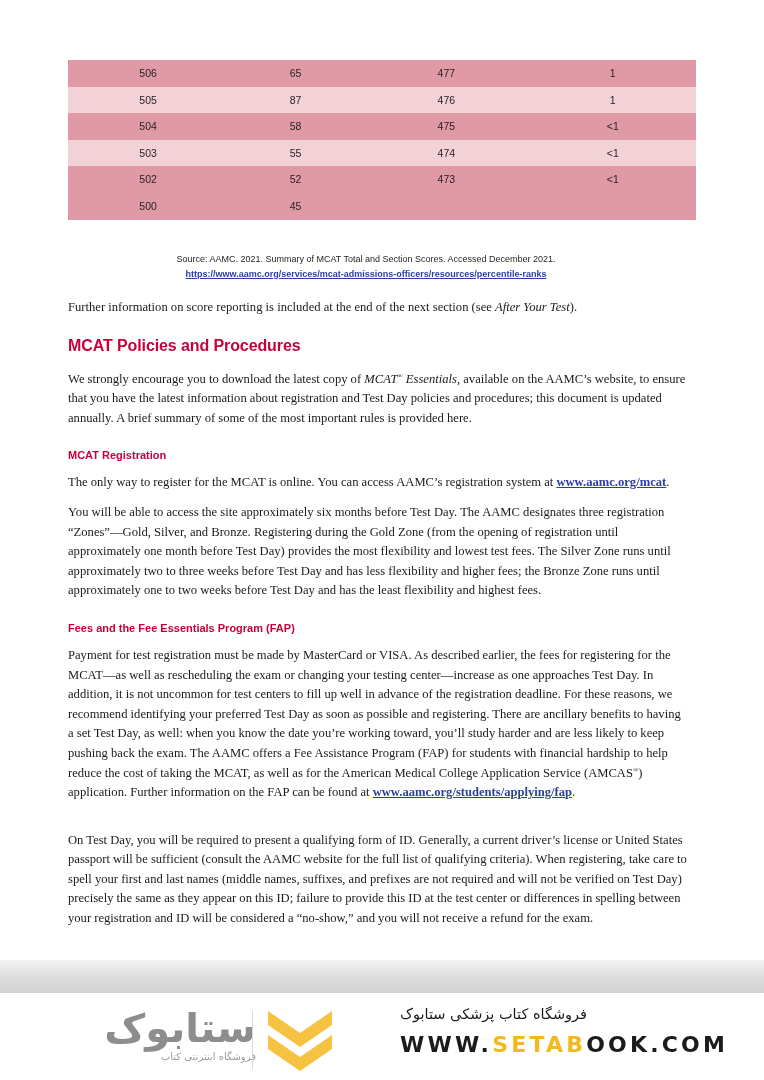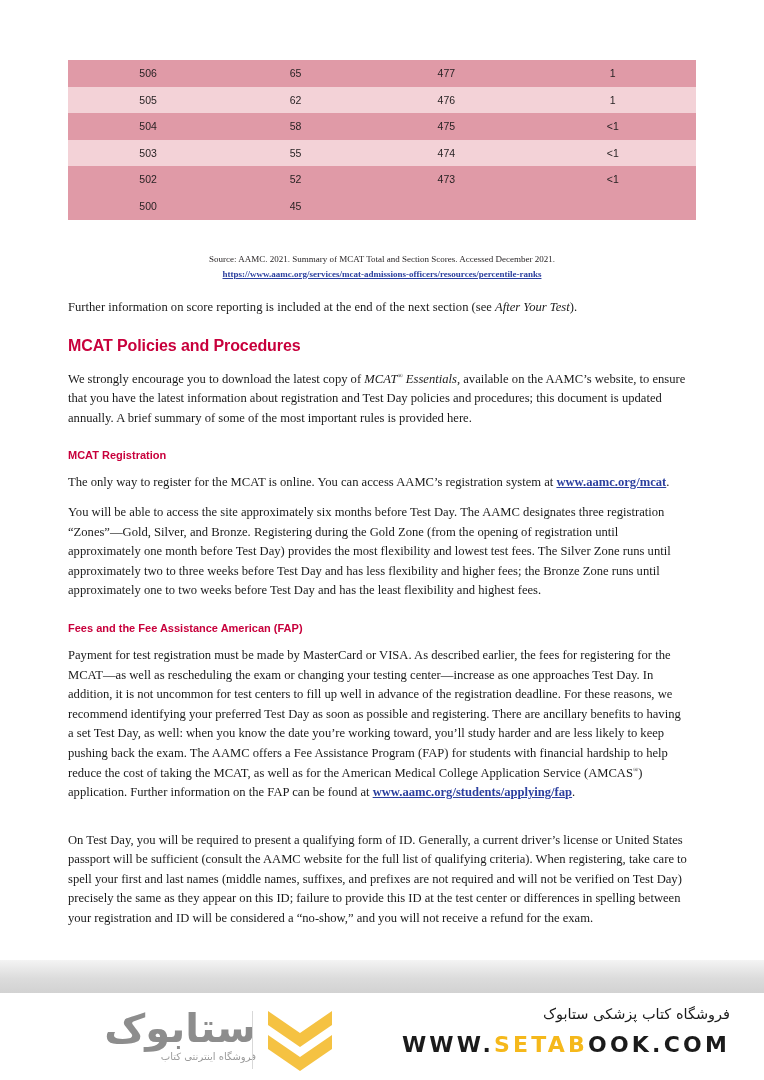--- a/index.html
+++ b/index.html
@@ -44,25 +44,25 @@
   .score-table td.c1 { width: 25.5%; }
   .score-table td.c2 { width: 21.5%; }
   .score-table td.c3 { width: 26.5%; }
   .score-table td.c4 { width: 26.5%; }
   .row-dark  { background: #e09aa7; }
   .row-light { background: #f3d2d7; }
 
   
   .source-note {
     position: absolute;
-    left: 68px;
+    left: 52px;
     top: 253px;
     width: 628px;
     text-align: center;
-    font-family: Liberation Serif, serif;
+    font-family: Liberation Sans, sans-serif;
     font-size: 9px;
     line-height: 13.5px;
     color: #231f20;
   }
   .source-note .srclink {
     color: #2b3f9e;
     text-decoration: underline;
     font-weight: bold;
     display: block;
     margin-top: 1px;
@@ -176,21 +176,21 @@
     top: 6px;
     width: 72px;
     height: 64px;
   }
 
   .footer-right {
     position: absolute;
     left: 400px;
     top: 8px;
     width: 330px;
-    text-align: right;
+    text-align: left;
   }
   .fa-tag {
     font-family: "DejaVu Sans", sans-serif;
     font-size: 14.5px;
     color: #1b1b1b;
     direction: rtl;
     line-height: 26px;
     white-space: nowrap;
   }
   .site-url {
@@ -213,21 +213,21 @@
   <table class="score-table">
     <tbody>
       <tr class="row-dark">
         <td class="c1">506</td>
         <td class="c2">65</td>
         <td class="c3">477</td>
         <td class="c4">1</td>
       </tr>
       <tr class="row-light">
         <td class="c1">505</td>
-        <td class="c2">62</td>
+        <td class="c2">87</td>
         <td class="c3">476</td>
         <td class="c4">1</td>
       </tr>
       <tr class="row-dark">
         <td class="c1">504</td>
         <td class="c2">58</td>
         <td class="c3">475</td>
         <td class="c4">&lt;1</td>
       </tr>
       <tr class="row-light">
@@ -267,21 +267,21 @@
     <p class="body"><span>We strongly encourage you to download the latest copy of </span><span class="ital">MCAT</span><sup class="reg">®</sup><span class="ital"> Essentials</span><span>, available on the AAMC’s website, to ensure that you have the latest information about registration and Test Day policies and procedures; this document is updated annually. A brief summary of some of the most important rules is provided here.</span></p>
 
     <div class="sp-h2-top"></div>
     <h2 class="h2-sub">MCAT Registration</h2>
     <div class="sp-h2-bot"></div>
     <p class="body"><span>The only way to register for the MCAT is online. You can access AAMC’s registration system at </span><span class="inline-link">www.aamc.org/mcat</span><span>.</span></p>
     <div class="sp-para"></div>
     <p class="body">You will be able to access the site approximately six months before Test Day. The AAMC designates three registration “Zones”—Gold, Silver, and Bronze. Registering during the Gold Zone (from the opening of registration until approximately one month before Test Day) provides the most flexibility and lowest test fees. The Silver Zone runs until approximately two to three weeks before Test Day and has less flexibility and higher fees; the Bronze Zone runs until approximately one to two weeks before Test Day and has the least flexibility and highest fees.</p>
 
     <div class="sp-h2-top"></div>
-    <h2 class="h2-sub">Fees and the Fee Assistance American (FAP)</h2>
+    <h2 class="h2-sub">Fees and the Fee Essentials Program (FAP)</h2>
     <div class="sp-h2-bot"></div>
     <p class="body"><span>Payment for test registration must be made by MasterCard or VISA. As described earlier, the fees for registering for the MCAT—as well as rescheduling the exam or changing your testing center—increase as one approaches Test Day. In addition, it is not uncommon for test centers to fill up well in advance of the registration deadline. For these reasons, we recommend identifying your preferred Test Day as soon as possible and registering. There are ancillary benefits to having a set Test Day, as well: when you know the date you’re working toward, you’ll study harder and are less likely to keep pushing back the exam. The AAMC offers a Fee Assistance Program (FAP) for students with financial hardship to help reduce the cost of taking the MCAT, as well as for the American Medical College Application Service (AMCAS</span><sup class="reg">®</sup><span>) application. Further information on the FAP can be found at </span><span class="inline-link">www.aamc.org/students/applying/fap</span><span>.</span></p>
 
     <div class="sp-h2-top"></div>
     <div class="sp-h2-bot"></div>
     <p class="body">On Test Day, you will be required to present a qualifying form of ID. Generally, a current driver’s license or United States passport will be sufficient (consult the AAMC website for the full list of qualifying criteria). When registering, take care to spell your first and last names (middle names, suffixes, and prefixes are not required and will not be verified on Test Day) precisely the same as they appear on this ID; failure to provide this ID at the test center or differences in spelling between your registration and ID will be considered a “no-show,” and you will not receive a refund for the exam.</p>
 
   </div>
 
   <div class="footer-band"></div>

